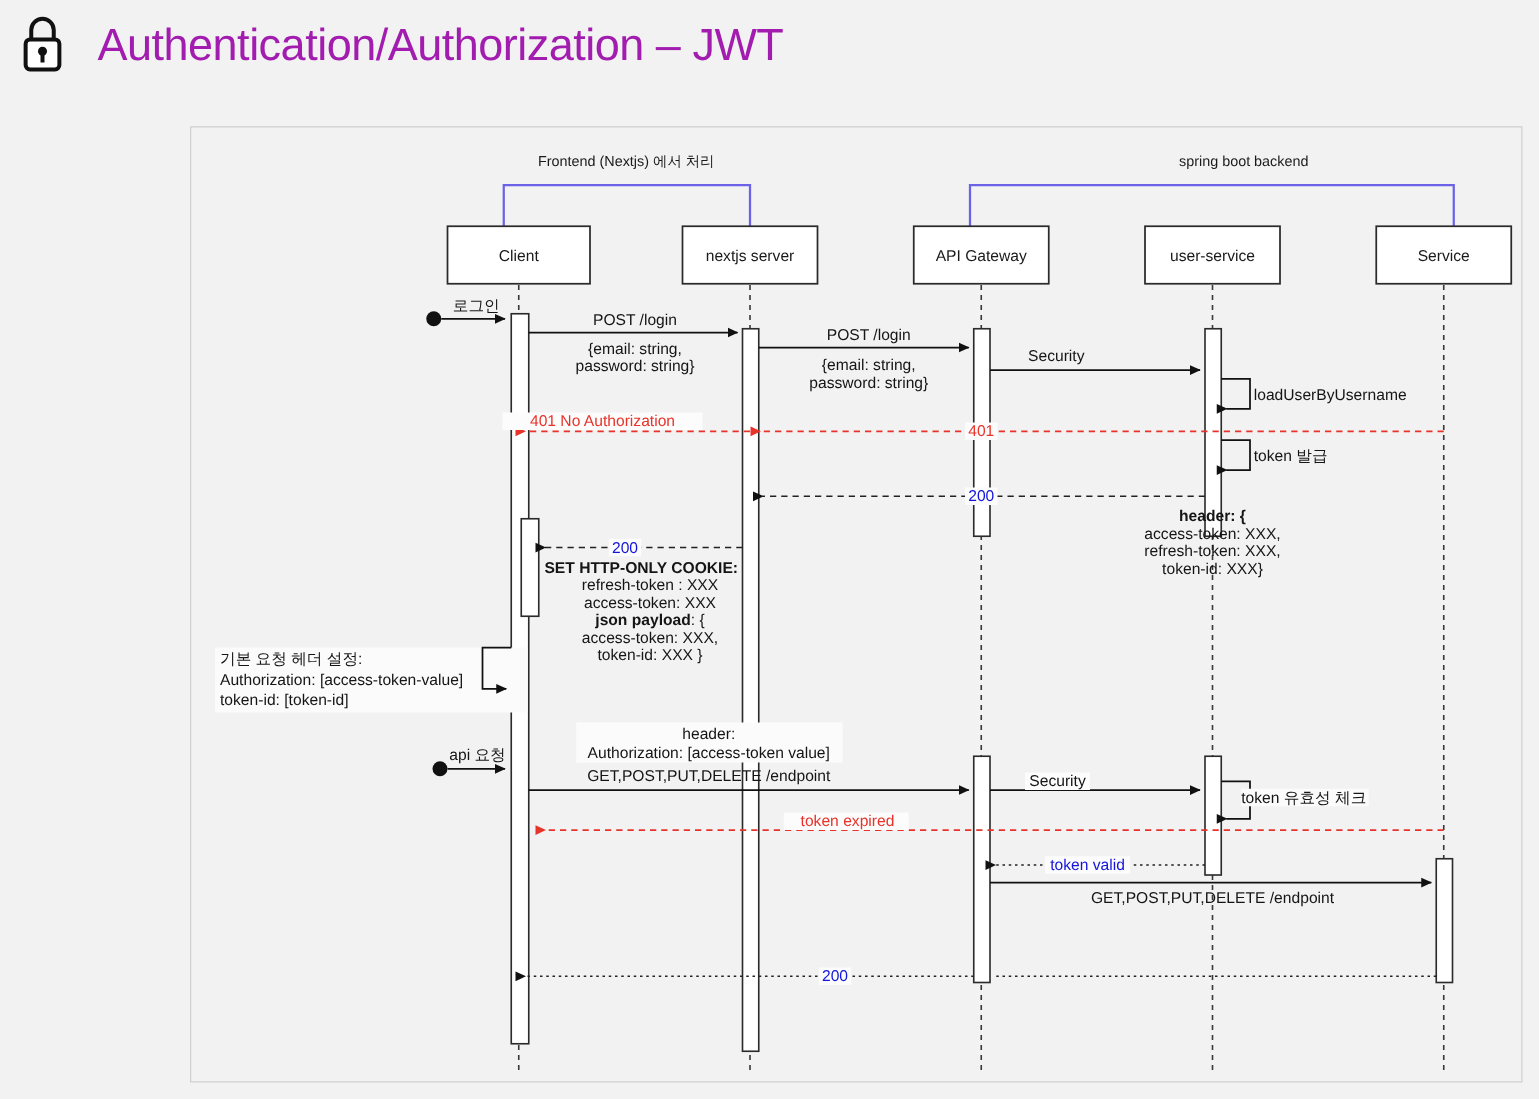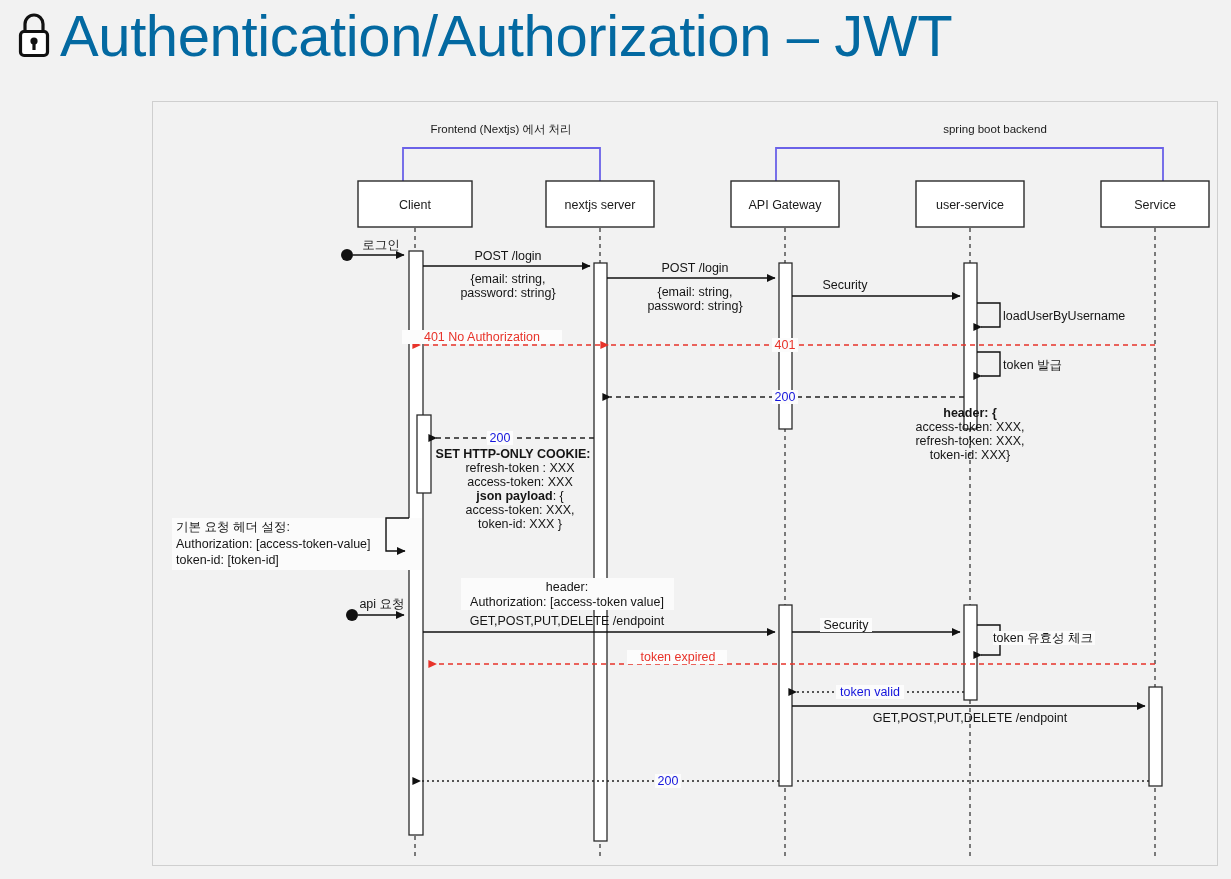--- a/index.html
+++ b/index.html
@@ -11,25 +11,26 @@
   }
   #page{position:relative;width:1231px;height:879px;}
 
   
   .title-bar{
     position:absolute;left:14px;top:10px;
     display:flex;align-items:center;gap:6px;
   }
   .lock-icon{width:40px;height:52px;display:block;}
   .title-text{
-    font-size:58px;
-    color:#0369a1;
+    font-size:36px;
+    color:#a21caf;
     letter-spacing:-0.4px;
     white-space:nowrap;
     line-height:52px;
+    margin-left:18px;
   }
 
   
   .diagram-frame{
     position:absolute;left:152px;top:101px;
     width:1064px;height:763px;
     background:#f2f2f2;
     border:1px solid #cfcfcf;
   }
   svg.diagram{position:absolute;left:0;top:0;width:1231px;height:879px;}

